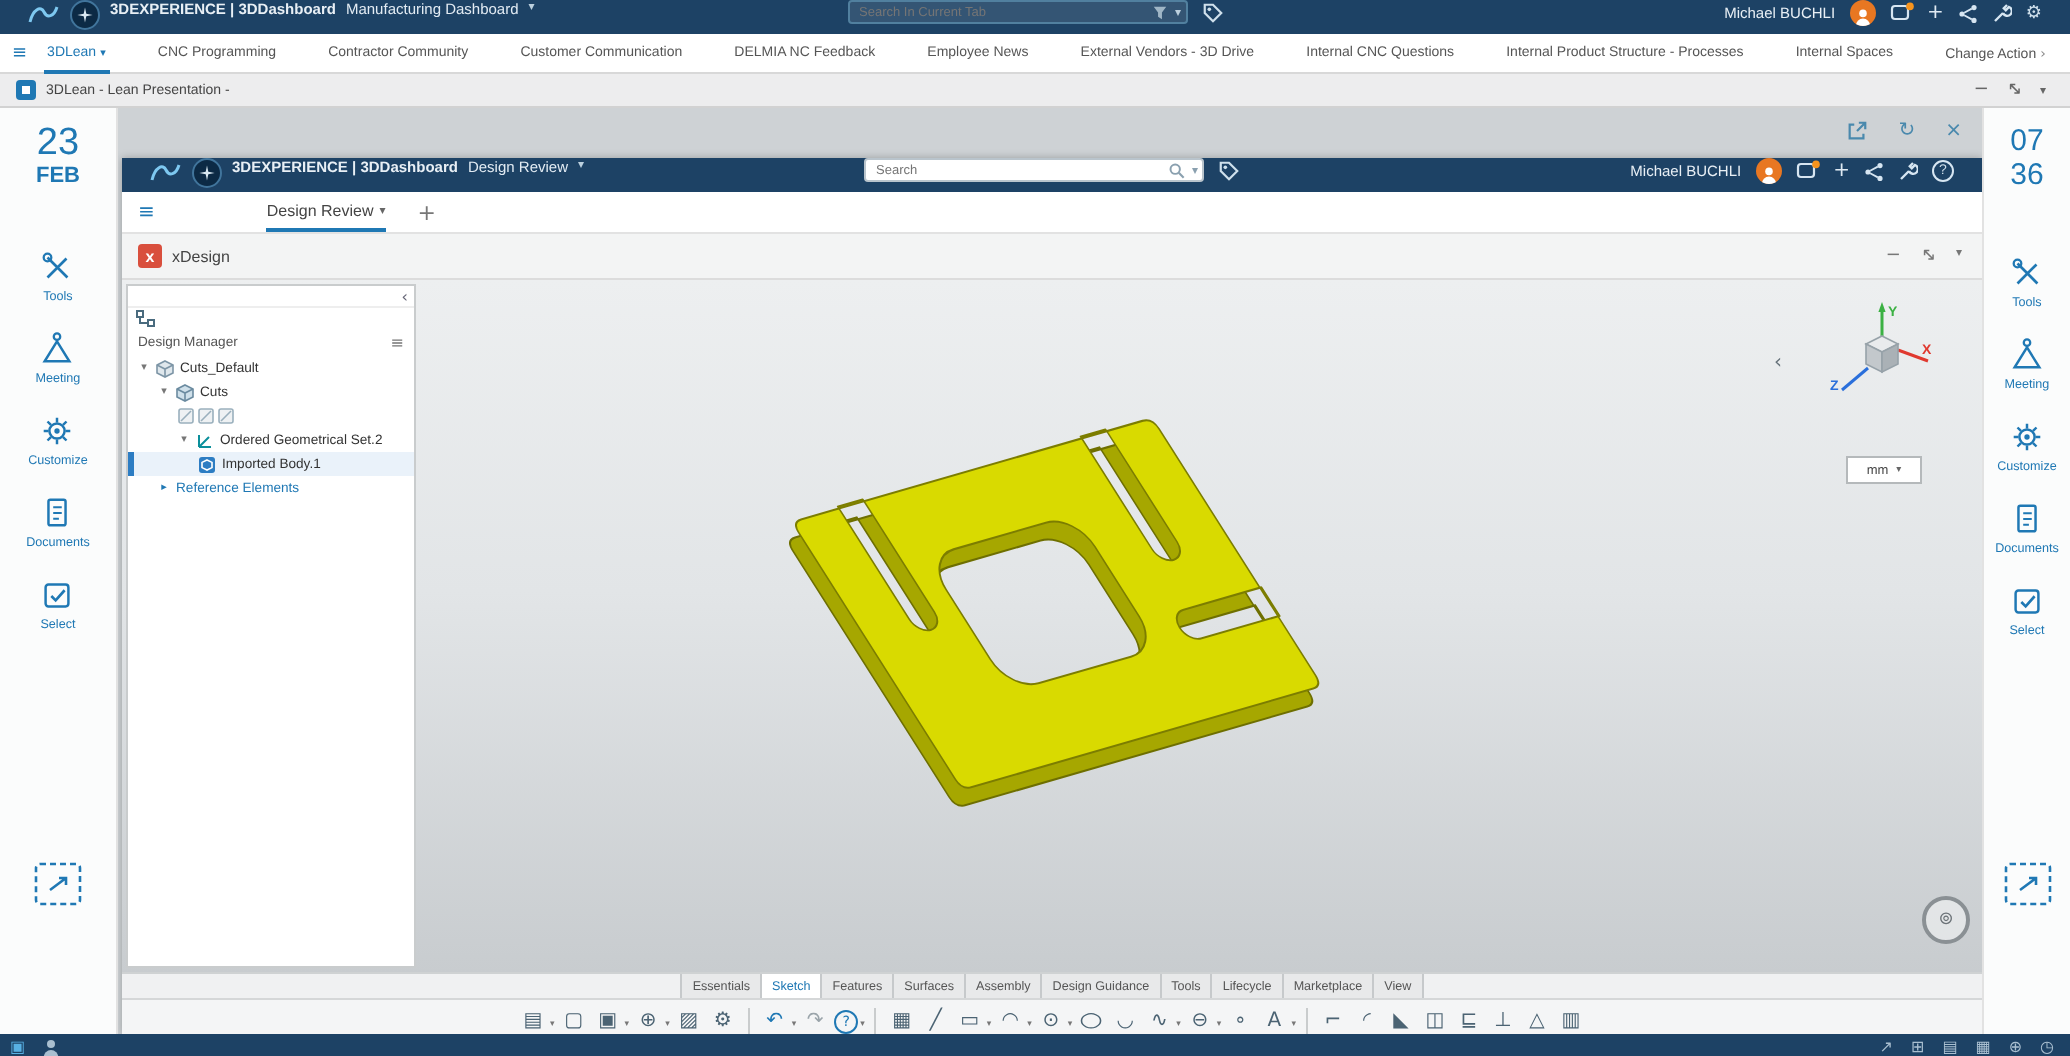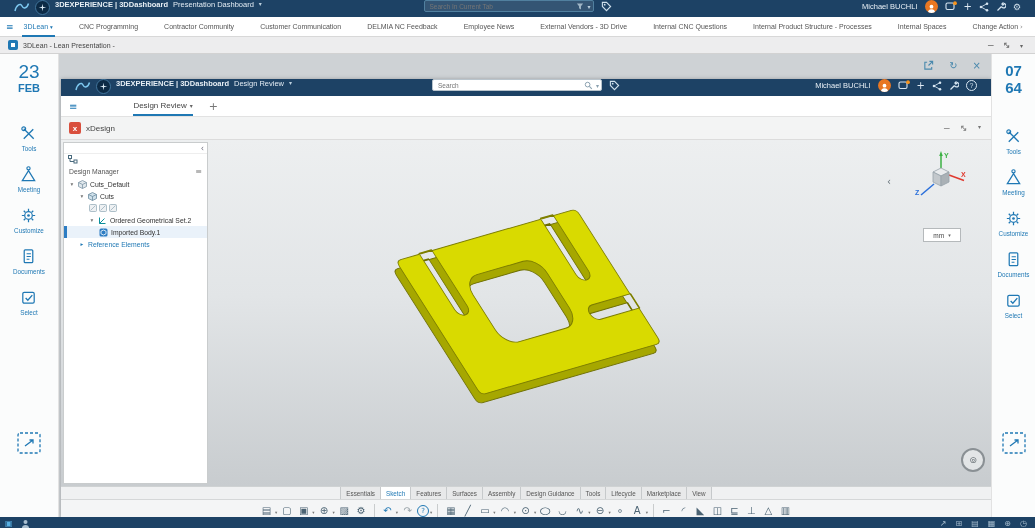--- a/index.html
+++ b/index.html
@@ -49,21 +49,21 @@
   .rot45{display:inline-block;transform:rotate(45deg)}
 
   
   .bodyrow{display:flex;height:463px}
   .side{background:#fbfcfc;display:flex;flex-direction:column;align-items:center;position:relative;flex:0 0 auto}
   .side.left{width:58px;border-right:1px solid #e2e2e2}
   .side.right{width:43px;border-left:1px solid #e2e2e2}
   .dateblock{margin-top:8px;text-align:center;color:var(--accent,#1f78b4);line-height:1}
   .dateblock .big{font-size:19px;font-weight:normal}
   .dateblock .small{font-size:11px;font-weight:bold;margin-top:2px}
-  .timeblock{margin-top:8px;color:var(--accent,#1f78b4);line-height:1.15;font-size:15px;font-weight:bold}
+  .timeblock{margin-top:8px;color:var(--accent,#1f78b4);line-height:1.15;font-size:15px;font-weight:normal}
   .sideitems{margin-top:30px;display:flex;flex-direction:column;gap:13px;align-items:center}
   .sideitem{display:flex;flex-direction:column;align-items:center;gap:2px;color:var(--accent,#1f78b4);font-size:6.3px;cursor:default}
   .sideitem svg{display:block}
   .sidebottom{position:absolute;bottom:58px;left:50%;transform:translateX(-50%)}
 
   .center{flex:1;position:relative;background:#ced2d5;overflow:hidden}
 
   
   .rtitlebar{height:25px;position:relative}
   .rtitle{position:absolute;left:0;right:0;top:7px;text-align:center;font-size:10px;color:var(--teal-title,#17a6c9)}
@@ -141,21 +141,21 @@
     <svg width="16" height="13" viewBox="0 0 16 13">
       <path d="M1 11 C2.5 4.5 6.5 2.8 8 6 C9.5 9.2 13 8.5 14.5 3.5" stroke="#7ec8f0" stroke-width="1.5" fill="none"></path>
     </svg>
     <span class="compass">
       <svg width="9" height="9" viewBox="0 0 13 13">
         <path d="M6.5 1 L7.6 6.5 L6.5 12 L5.4 6.5 Z" fill="#d9e8f2"></path>
         <path d="M1 6.5 L6.5 5.4 L12 6.5 L6.5 7.6 Z" fill="#d9e8f2"></path>
       </svg>
     </span>
     <span class="brand">3DEXPERIENCE | 3DDashboard</span>
-    <span class="appname">Presentation Dashboard</span>
+    <span class="appname">Manufacturing Dashboard</span>
     <span class="caret g">▾</span>
 
     <span class="searchwrap">
       <span class="searchbox">
         <input type="text" placeholder="Search In Current Tab" style="">
         <span class="inicons">
           <svg width="8" height="9" viewBox="0 0 9 9">
             <path d="M1 1 H8 L5.6 4.2 V8 L3.4 6.6 V4.2 Z" fill="#9fb6c6"></path>
           </svg>
           <span class="caret g">▾</span>
@@ -536,21 +536,21 @@
           <span class="tbi g">△</span>
           <span class="tbi g">▥</span>
         </div>
 
       </section>
     </main>
 
     <aside class="side right">
       <div class="timeblock">
         <div>07</div>
-        <div>64</div>
+        <div>36</div>
       </div>
       <div class="sideitems">
         <span class="sideitem">
           <svg width="19" height="19" viewBox="0 0 20 20">
             <path d="M5 15.5 L15 5.5 M5 5 L15.5 15.5" stroke="#1f78b4" stroke-width="1.4" fill="none"></path>
             <circle cx="5" cy="5" r="2" stroke="#1f78b4" fill="none" stroke-width="1.2"></circle>
           </svg>
           <span>Tools</span>
         </span>
         <span class="sideitem">

